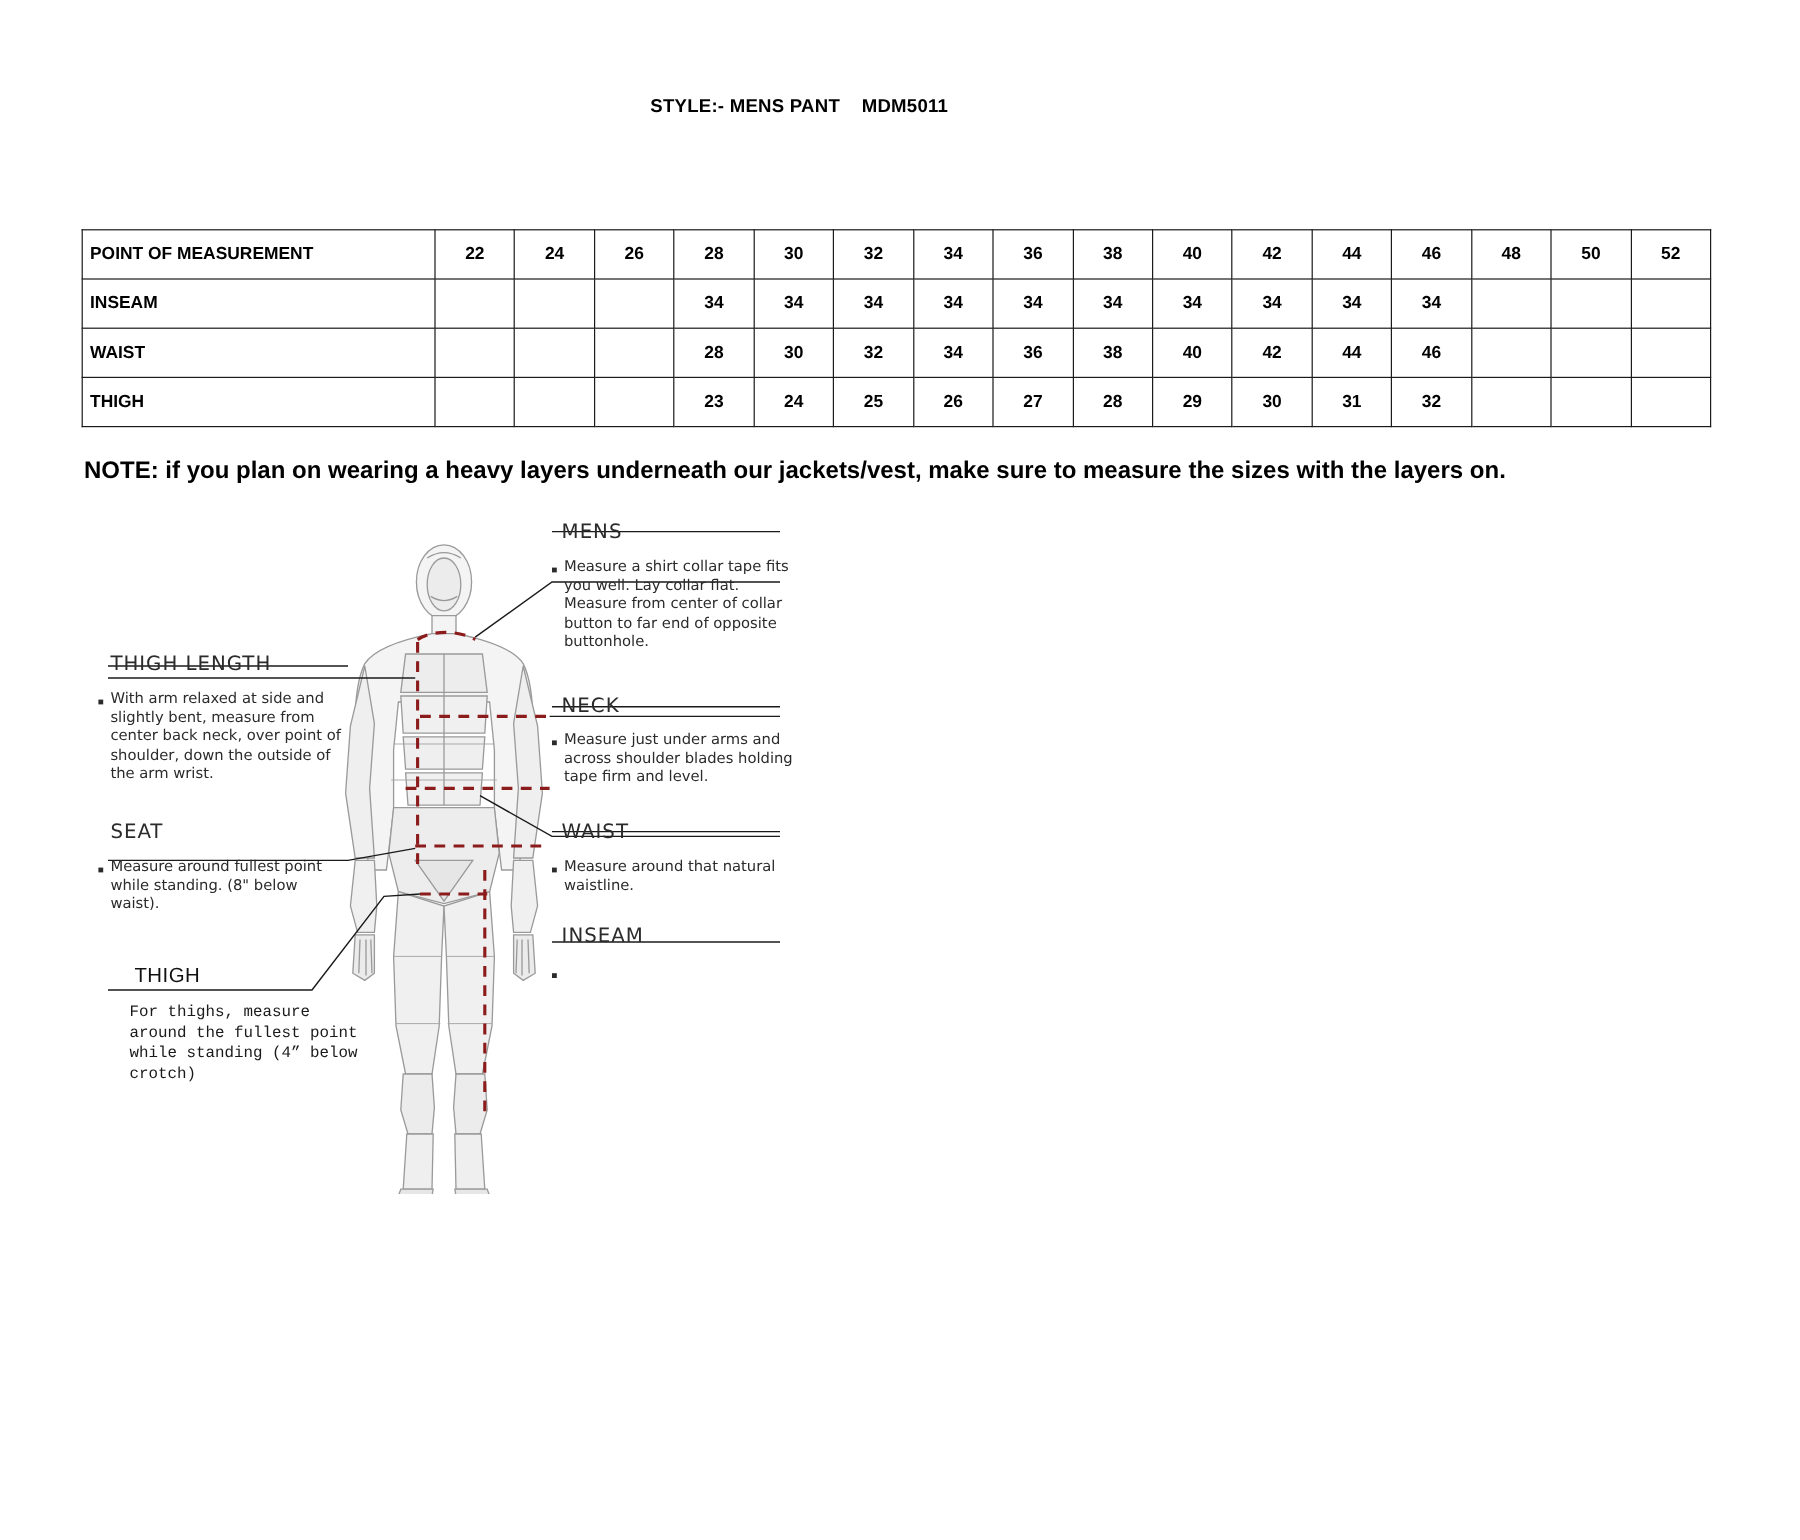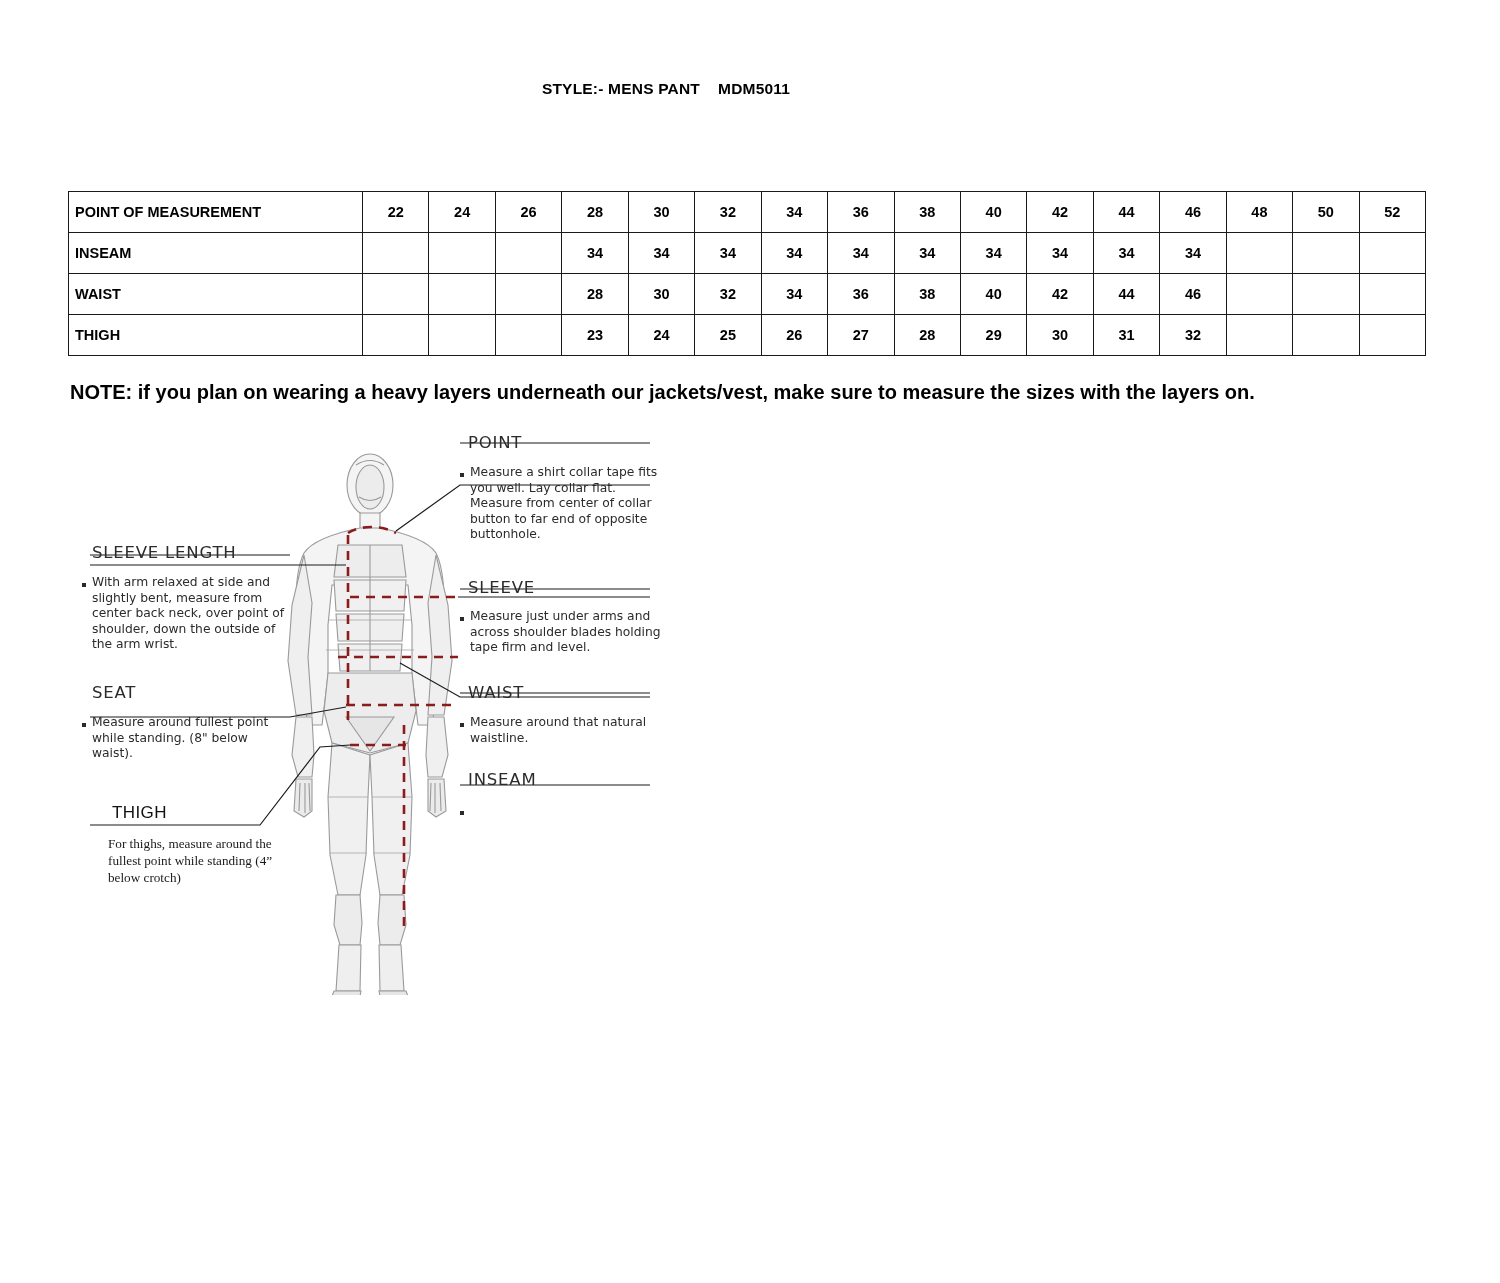--- a/index.html
+++ b/index.html
@@ -94,21 +94,21 @@
     width: 200px;
   }
   .dbody.wide { width: 196px; }
   .bullet {
     position: absolute;
     width: 4px; height: 4px;
     background: #2b2b2b;
   }
   .thighbody {
     position: absolute;
-    font-family: Liberation Serif, serif;
+    font-family: Liberation Mono, monospace;
     font-size: 13.2px;
     line-height: 17px;
     color: #1a1a1a;
     width: 195px;
   }
 </style>
 </head>
 <body>
 
 <div class="doc-title">STYLE:- MENS PANT    MDM5011</div>
@@ -297,36 +297,36 @@
 
       <line x1="286" y1="140" x2="30" y2="140"></line>
       <line x1="30" y1="130" x2="230" y2="130"></line>
 
       <path d="M286 282 L230 292 L30 292"></path>
 
       <path d="M290 320 L260 322 L200 400 L30 400"></path>
     </g>
   </svg>
 
-  <div class="dlabel" style="left:408px; top:8px;">POINT</div>
+  <div class="dlabel" style="left:408px; top:8px;">MENS</div>
   <span class="bullet" style="left:400px; top:48px;"></span>
   <div class="dbody" style="left:410px; top:40px;">Measure a shirt collar tape fits you well. Lay collar flat. Measure from center of collar button to far end of opposite buttonhole.</div>
 
-  <div class="dlabel" style="left:408px; top:153px;">SLEEVE</div>
+  <div class="dlabel" style="left:408px; top:153px;">NECK</div>
   <span class="bullet" style="left:400px; top:192px;"></span>
   <div class="dbody" style="left:410px; top:184px;">Measure just under arms and across shoulder blades holding tape firm and level.</div>
 
   <div class="dlabel" style="left:408px; top:258px;">WAIST</div>
   <span class="bullet" style="left:400px; top:298px;"></span>
   <div class="dbody" style="left:410px; top:290px;">Measure around that natural waistline.</div>
 
   <div class="dlabel" style="left:408px; top:345px;">INSEAM</div>
   <span class="bullet" style="left:400px; top:386px;"></span>
 
-  <div class="dlabel" style="left:32px; top:118px;">SLEEVE LENGTH</div>
+  <div class="dlabel" style="left:32px; top:118px;">THIGH LENGTH</div>
   <span class="bullet" style="left:22px; top:158px;"></span>
   <div class="dbody wide" style="left:32px; top:150px;">With arm relaxed at side and slightly bent, measure from center back neck, over point of shoulder, down the outside of the arm wrist.</div>
 
   <div class="dlabel" style="left:32px; top:258px;">SEAT</div>
   <span class="bullet" style="left:22px; top:298px;"></span>
   <div class="dbody wide" style="left:32px; top:290px;">Measure around fullest point while standing. (8" below waist).</div>
 
   <div class="dlabel" style="left:52px; top:378px; font-family:'Liberation Sans',sans-serif; letter-spacing:0.4px; font-size:17px; color:#111;">THIGH</div>
   <div class="thighbody" style="left:48px; top:410px;">For thighs, measure around the fullest point while standing (4” below crotch)</div>
 

